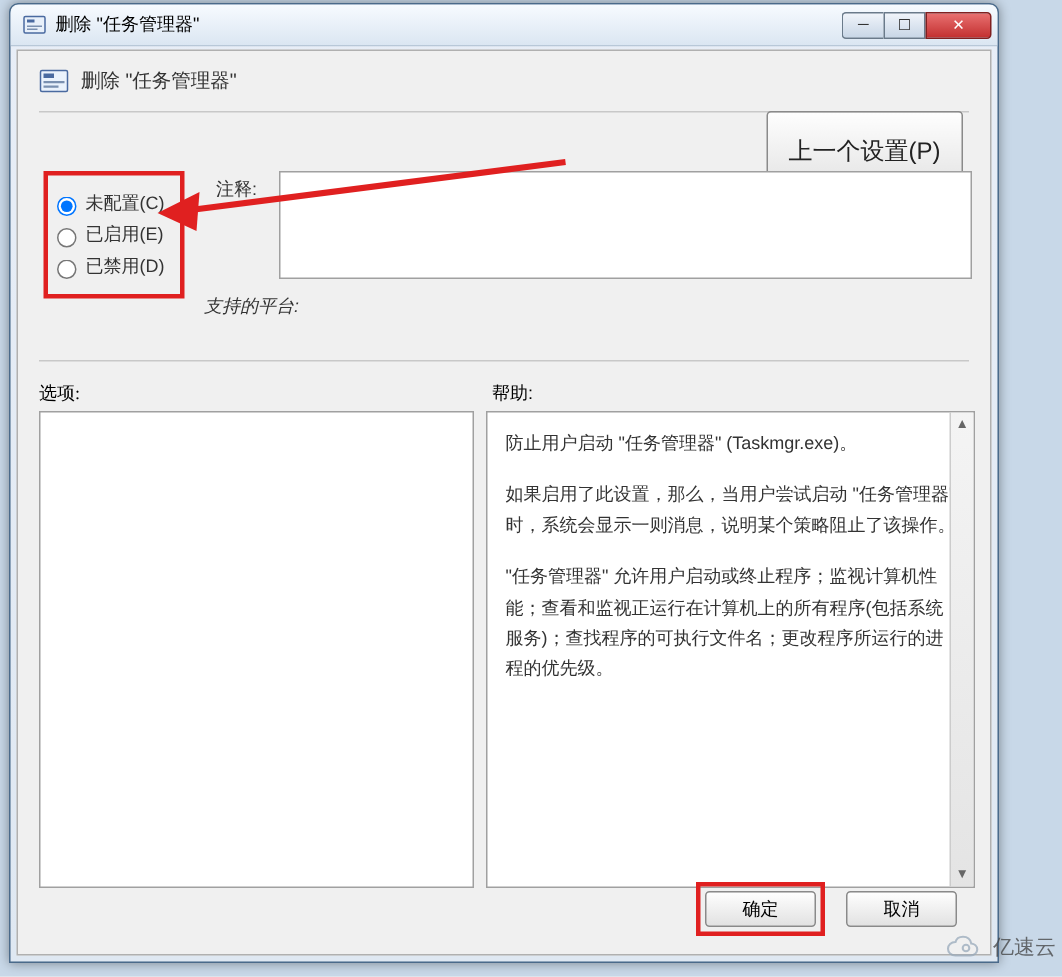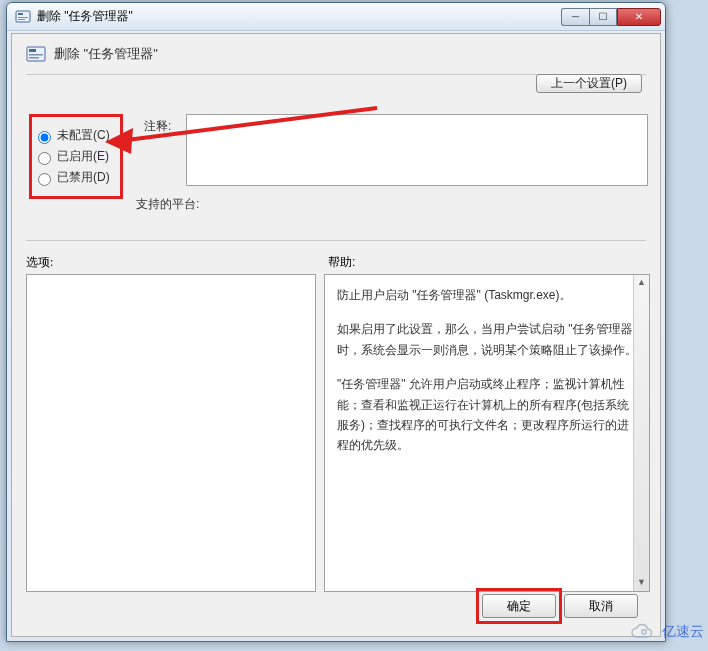--- a/index.html
+++ b/index.html
@@ -52,37 +52,37 @@
     background:#f0f0f0; border:1px solid #b0b0b0;
   }
   .header-row {
     display:flex; align-items:center; padding:10px 14px 6px 14px;
   }
   .hdr-icon { width:20px; height:20px; margin-right:8px; }
   .hdr-icon svg { width:20px; height:20px; }
   .hdr-title { font-size:13px; color:#333; }
   .nav-btns { position:absolute; right:18px; top:40px; display:flex; gap:10px; }
   .nav-btn {
-    padding:0 14px; min-width:96px; text-align:right;
+    padding:16px 14px; min-width:96px; text-align:right;
     border:1px solid #8a8a8a; border-radius:3px;
     background:linear-gradient(#fefefe,#e2e2e2);
-    font-size:12px; color:#222;
+    font-size:16px; color:#222;
   }
   .hr { height:1px; background:#c8c8c8; margin:4px 14px 10px 14px; }
 
   .radio-group {
     position:absolute; left:17px; top:80px;
     border:3px solid #e02020; padding:6px 10px 6px 6px;
   }
   .radio-item { display:flex; align-items:flex-end; margin:4px 0; }
   .radio-item input { margin-right:6px; }
   .radio-item label { font-size:12px; color:#333; }
 
   .label-comment { position:absolute; left:132px; top:84px; color:#333; }
-  .label-platform { position:absolute; left:124px; top:162px; color:#333; }
+  .label-platform { position:absolute; left:124px; top:162px; color:#333;font-style:italic; }
   .textarea-comment {
     position:absolute; left:174px; top:80px; width:462px; height:72px;
     border:1px solid #a0a0a0; background:#fff; resize:none;
     font-family:inherit; font-size:12px; padding:3px;
   }
   .platform-box {
     position:absolute; left:174px; top:158px; width:462px; height:40px;
     border:1px solid transparent; padding:6px 4px; color:#333;
   }
 
@@ -100,30 +100,30 @@
     position:absolute; left:14px; top:240px; width:290px; height:318px;
     border:1px solid #a0a0a0; background:#fff;
   }
   .help-box {
     position:absolute; left:312px; top:240px; width:326px; height:318px;
     border:1px solid #a0a0a0; background:#fff; padding:10px 12px;
     overflow:auto; line-height:1.7; color:#333;
   }
   .help-box p { margin-bottom:14px; }
 
-  .btn-row { position:absolute; right:22px; bottom:12px; display:flex; gap:2px; align-items:center; }
+  .btn-row { position:absolute; right:22px; bottom:12px; display:flex; gap:14px; align-items:center; }
   .dlg-btn {
     width:74px; height:24px; border:1px solid #8a8a8a; border-radius:3px;
     background:linear-gradient(#fefefe,#e2e2e2); font-size:12px;
   }
   .ok-highlight { padding:3px; border:3px solid #e02020; display:inline-block; }
 
   .watermark {
     position:absolute; right:4px; bottom:10px;
-    display:flex; align-items:center; gap:4px; color:#1d4ed8; opacity:.75;
+    display:flex; align-items:center; gap:4px; color:#404040; opacity:.75;
     font-size:14px; pointer-events:none;
   }
   .watermark svg { width:28px; height:18px; }
   .scrollbar-stub {
     position:absolute; right:0; top:0; bottom:0; width:16px;
     background:linear-gradient(#f4f4f4,#e4e4e4); border-left:1px solid #ccc;
     display:flex; flex-direction:column; justify-content:space-between;
   }
   .scrollbar-stub .arr { height:16px; text-align:center; font-size:9px; color:#666; }
 </style>

